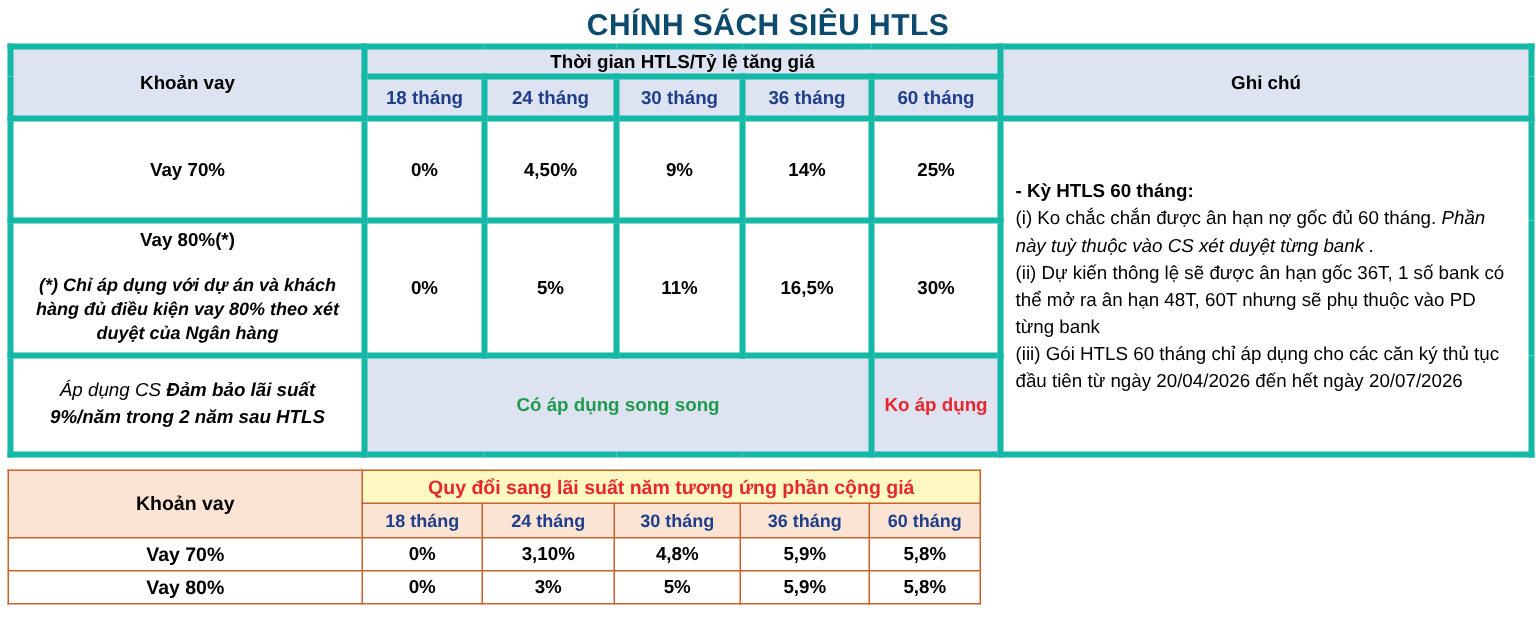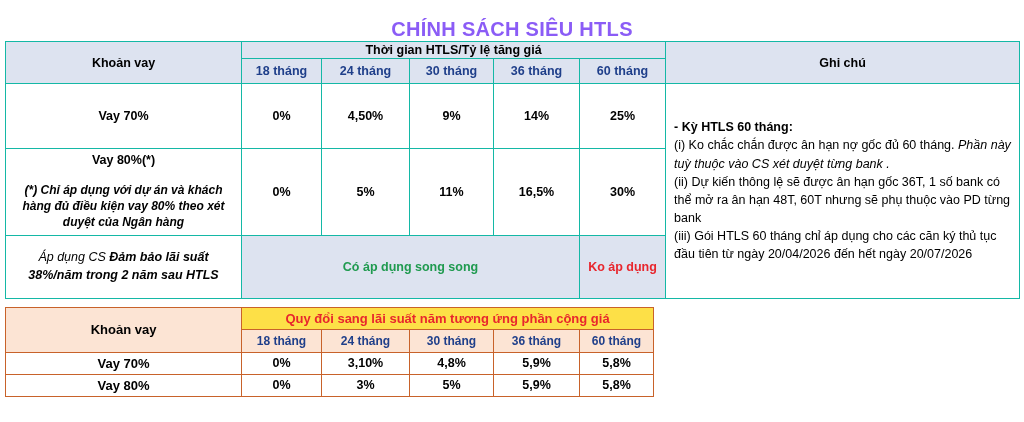--- a/index.html
+++ b/index.html
@@ -20,43 +20,43 @@
     height: 422px;
     background: #fff;
   }
 
   
   .title-main {
     text-align: center;
     font-size: 20px;
     font-weight: bold;
     letter-spacing: 0.3px;
-    margin-top: 18px;
-    color: #8b5cf6;
+    margin-top: 6px;
+    color: #0c4a6e;
   }
   .title-sub {
     text-align: center;
     font-size: 19px;
     font-weight: bold;
     color: #1f7a1f;
     margin-top: 4px;
     margin-bottom: 6px;
   }
 
   
   table {
     border-collapse: collapse;
     table-layout: fixed;
   }
   .t1 {
     width: 1014px;
     margin: 0 5px;
   }
   .t1 td, .t1 th {
-    border: 1px solid #14b8a6;
+    border: 4px solid #14b8a6;
     font-size: 12.5px;
     vertical-align: middle;
   }
   .hdr {
     background: #dde3f0;
     text-align: center;
     font-weight: bold;
     font-size: 13px;
   }
   .hdr-sub {
@@ -128,21 +128,21 @@
     vertical-align: middle;
     height: 19px;
   }
   .t2 .h-left {
     background: #fce4d4;
     text-align: center;
     font-weight: bold;
     font-size: 13px;
   }
   .t2 .h-right {
-    background: #fde047;
+    background: #fef9c3;
     text-align: center;
     font-weight: bold;
     font-size: 13px;
     color: #e8262d;
   }
   .t2 .h-sub {
     background: #fce4d4;
     text-align: center;
     font-weight: bold;
     font-size: 12px;
@@ -214,21 +214,21 @@
         </td>
         <td class="cell-center">0%</td>
         <td class="cell-center">5%</td>
         <td class="cell-center">11%</td>
         <td class="cell-center">16,5%</td>
         <td class="cell-center">30%</td>
       </tr>
 
       <tr>
         <td class="applycs" style="height:54px">
-          <span>Áp dụng CS </span><b>Đảm bảo lãi suất 38%/năm trong 2 năm sau HTLS</b>
+          <span>Áp dụng CS </span><b>Đảm bảo lãi suất 9%/năm trong 2 năm sau HTLS</b>
         </td>
         <td class="span-note" colspan="4">Có áp dụng song song</td>
         <td class="ko-apdung">Ko áp dụng</td>
       </tr>
     </tbody>
   </table>
 
   <table class="t2">
     <colgroup>
       <col style="width:236px">

